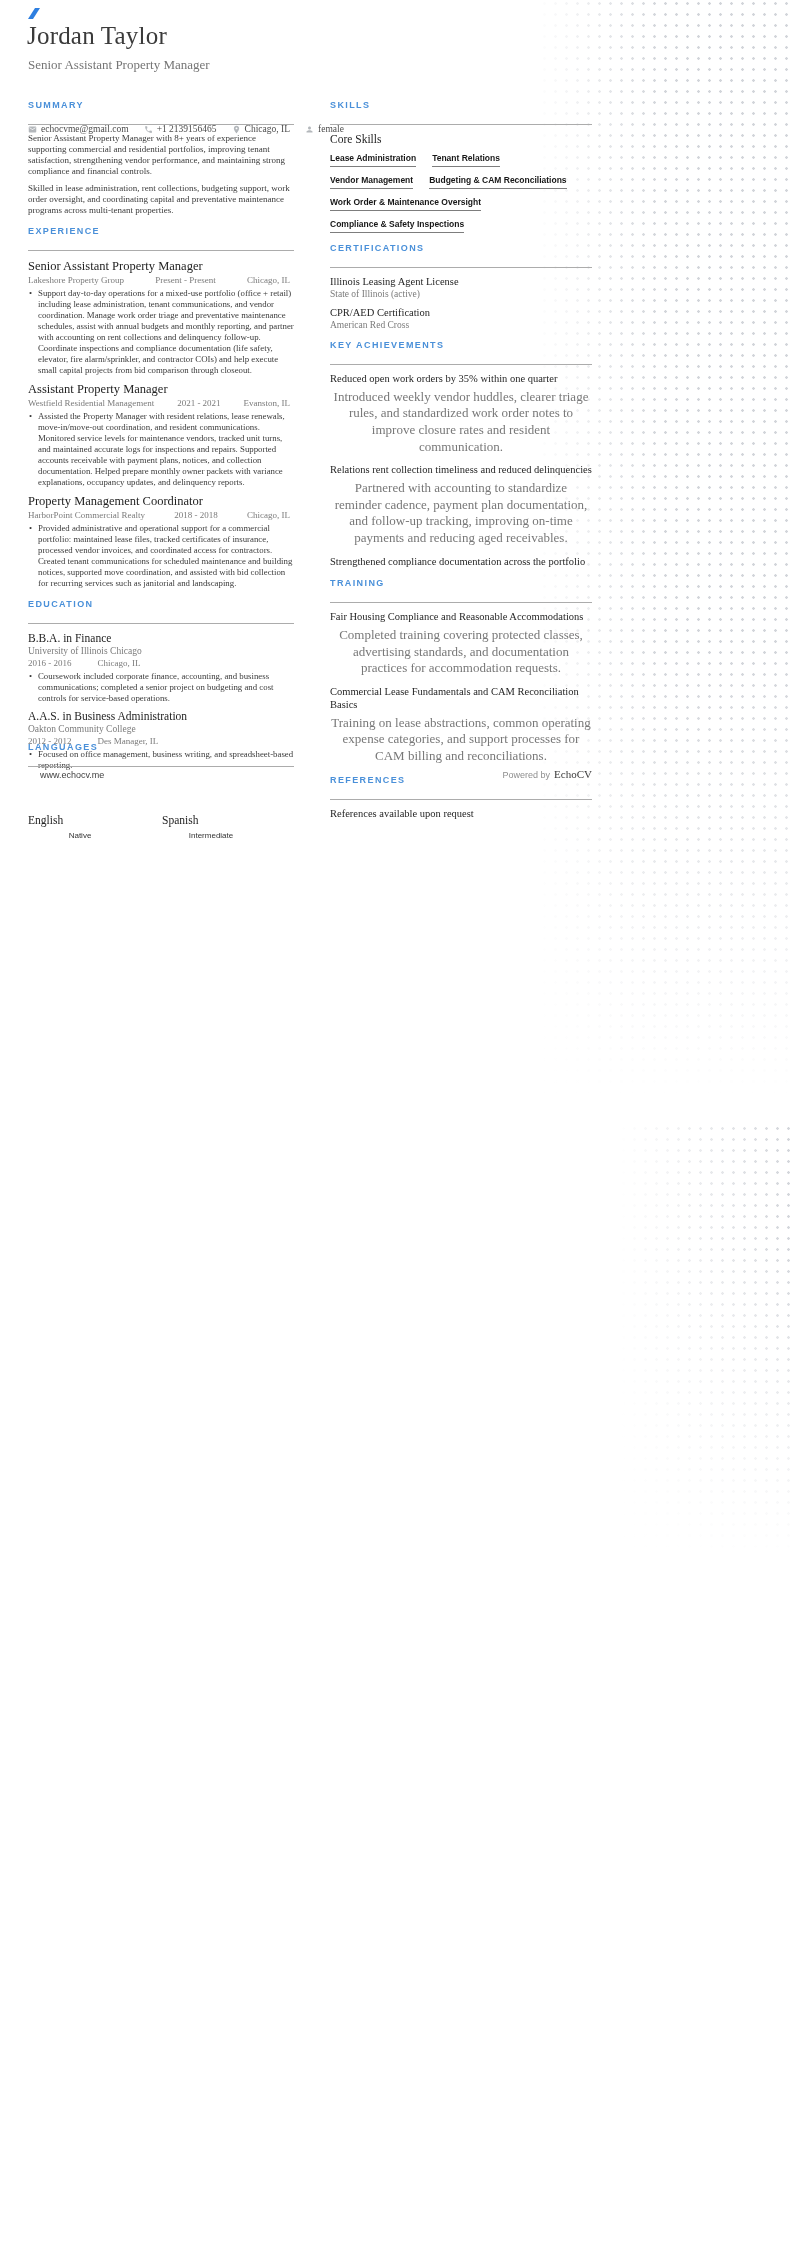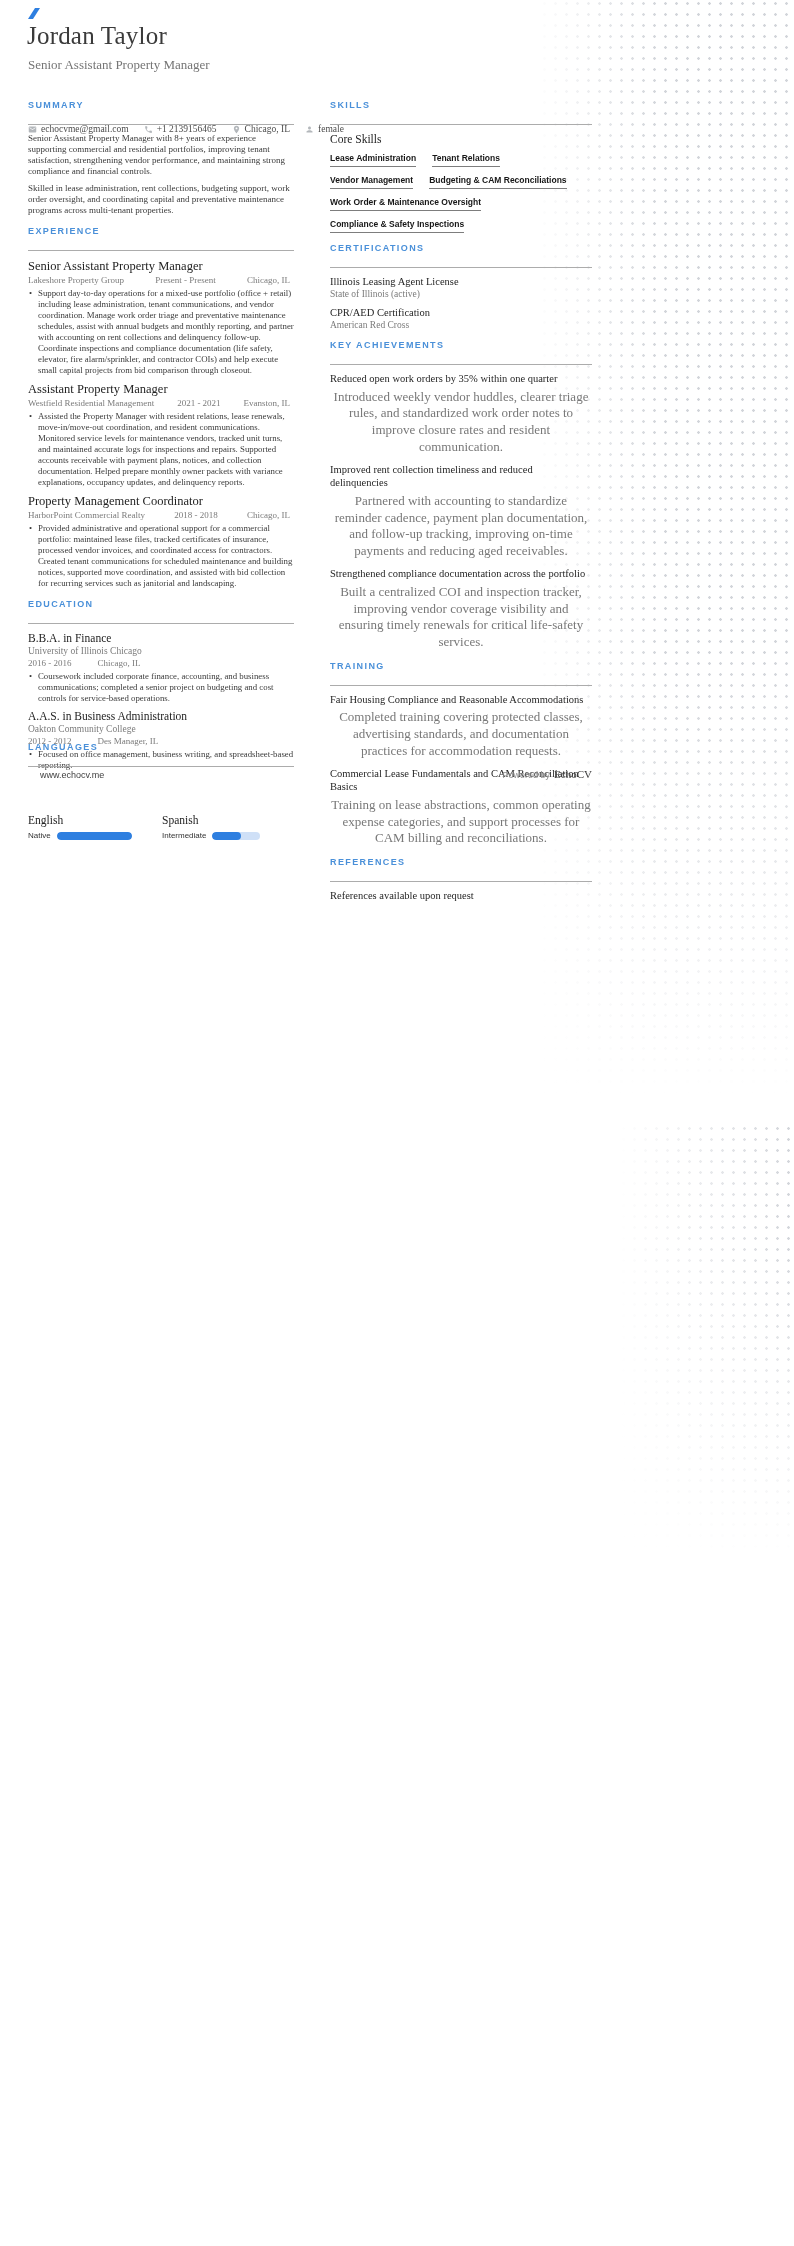--- a/index.html
+++ b/index.html
@@ -77,21 +77,21 @@
   .footer-2{top:2226px;}
   .footer-site{font-size:9px;color:#3f3f3f;margin-left:12px;}
   .footer-right{display:flex;gap:4px;align-items:baseline;}
   .footer-powered{font-size:9px;color:#8e8e8e;}
   .footer-brand{font-family:"Liberation Serif",serif;font-size:11px;color:#3a3a3a;}
 
   .lang-block{position:absolute;top:814px;z-index:1;}
   .lang-0{left:28px;width:104px;}
   .lang-1{left:162px;width:98px;}
   .lang-name{font-size:11.5px;color:#232323;margin-bottom:5px;}
-  .lang-row{display:flex;align-items:center;gap:6px;}
+  .lang-row{display:flex;align-items:center;gap:6px;flex-direction:column;}
   .lang-level{font-family:"Liberation Sans",sans-serif;font-size:8px;color:#333;white-space:nowrap;}
   .lang-bar{flex:1;height:8px;border-radius:4px;background:#cfe0f7;overflow:hidden;}
   .lang-fill{height:100%;border-radius:4px;background:#2e7fe0;}
 </style>
 </head>
 <body>
 
 <div class="canvas">
 
   <div class="dots dots-a"></div>
@@ -229,26 +229,25 @@
         </div>
       </div>
 
       <div class="sec">
         <div class="sec-heading">KEY ACHIEVEMENTS</div>
         <div class="ach">
           <div class="ach-title">Reduced open work orders by 35% within one quarter</div>
           <div class="ach-desc">Introduced weekly vendor huddles, clearer triage rules, and standardized work order notes to improve closure rates and resident communication.</div>
         </div>
         <div class="ach">
-          <div class="ach-title">Improved rent collection timeliness and reduced delinquencies</div>
+          <div class="ach-title">Relations rent collection timeliness and reduced delinquencies</div>
           <div class="ach-desc">Partnered with accounting to standardize reminder cadence, payment plan documentation, and follow-up tracking, improving on-time payments and reducing aged receivables.</div>
         </div>
         <div class="ach">
           <div class="ach-title">Strengthened compliance documentation across the portfolio</div>
-          <div class="ach-desc">Built a centralized COI and inspection tracker, improving vendor coverage visibility and ensuring timely renewals for critical life-safety services.</div>
         </div>
       </div>
 
       <div class="sec">
         <div class="sec-heading">TRAINING</div>
         <div class="ach">
           <div class="ach-title">Fair Housing Compliance and Reasonable Accommodations</div>
           <div class="ach-desc">Completed training covering protected classes, advertising standards, and documentation practices for accommodation requests.</div>
         </div>
         <div class="ach">

